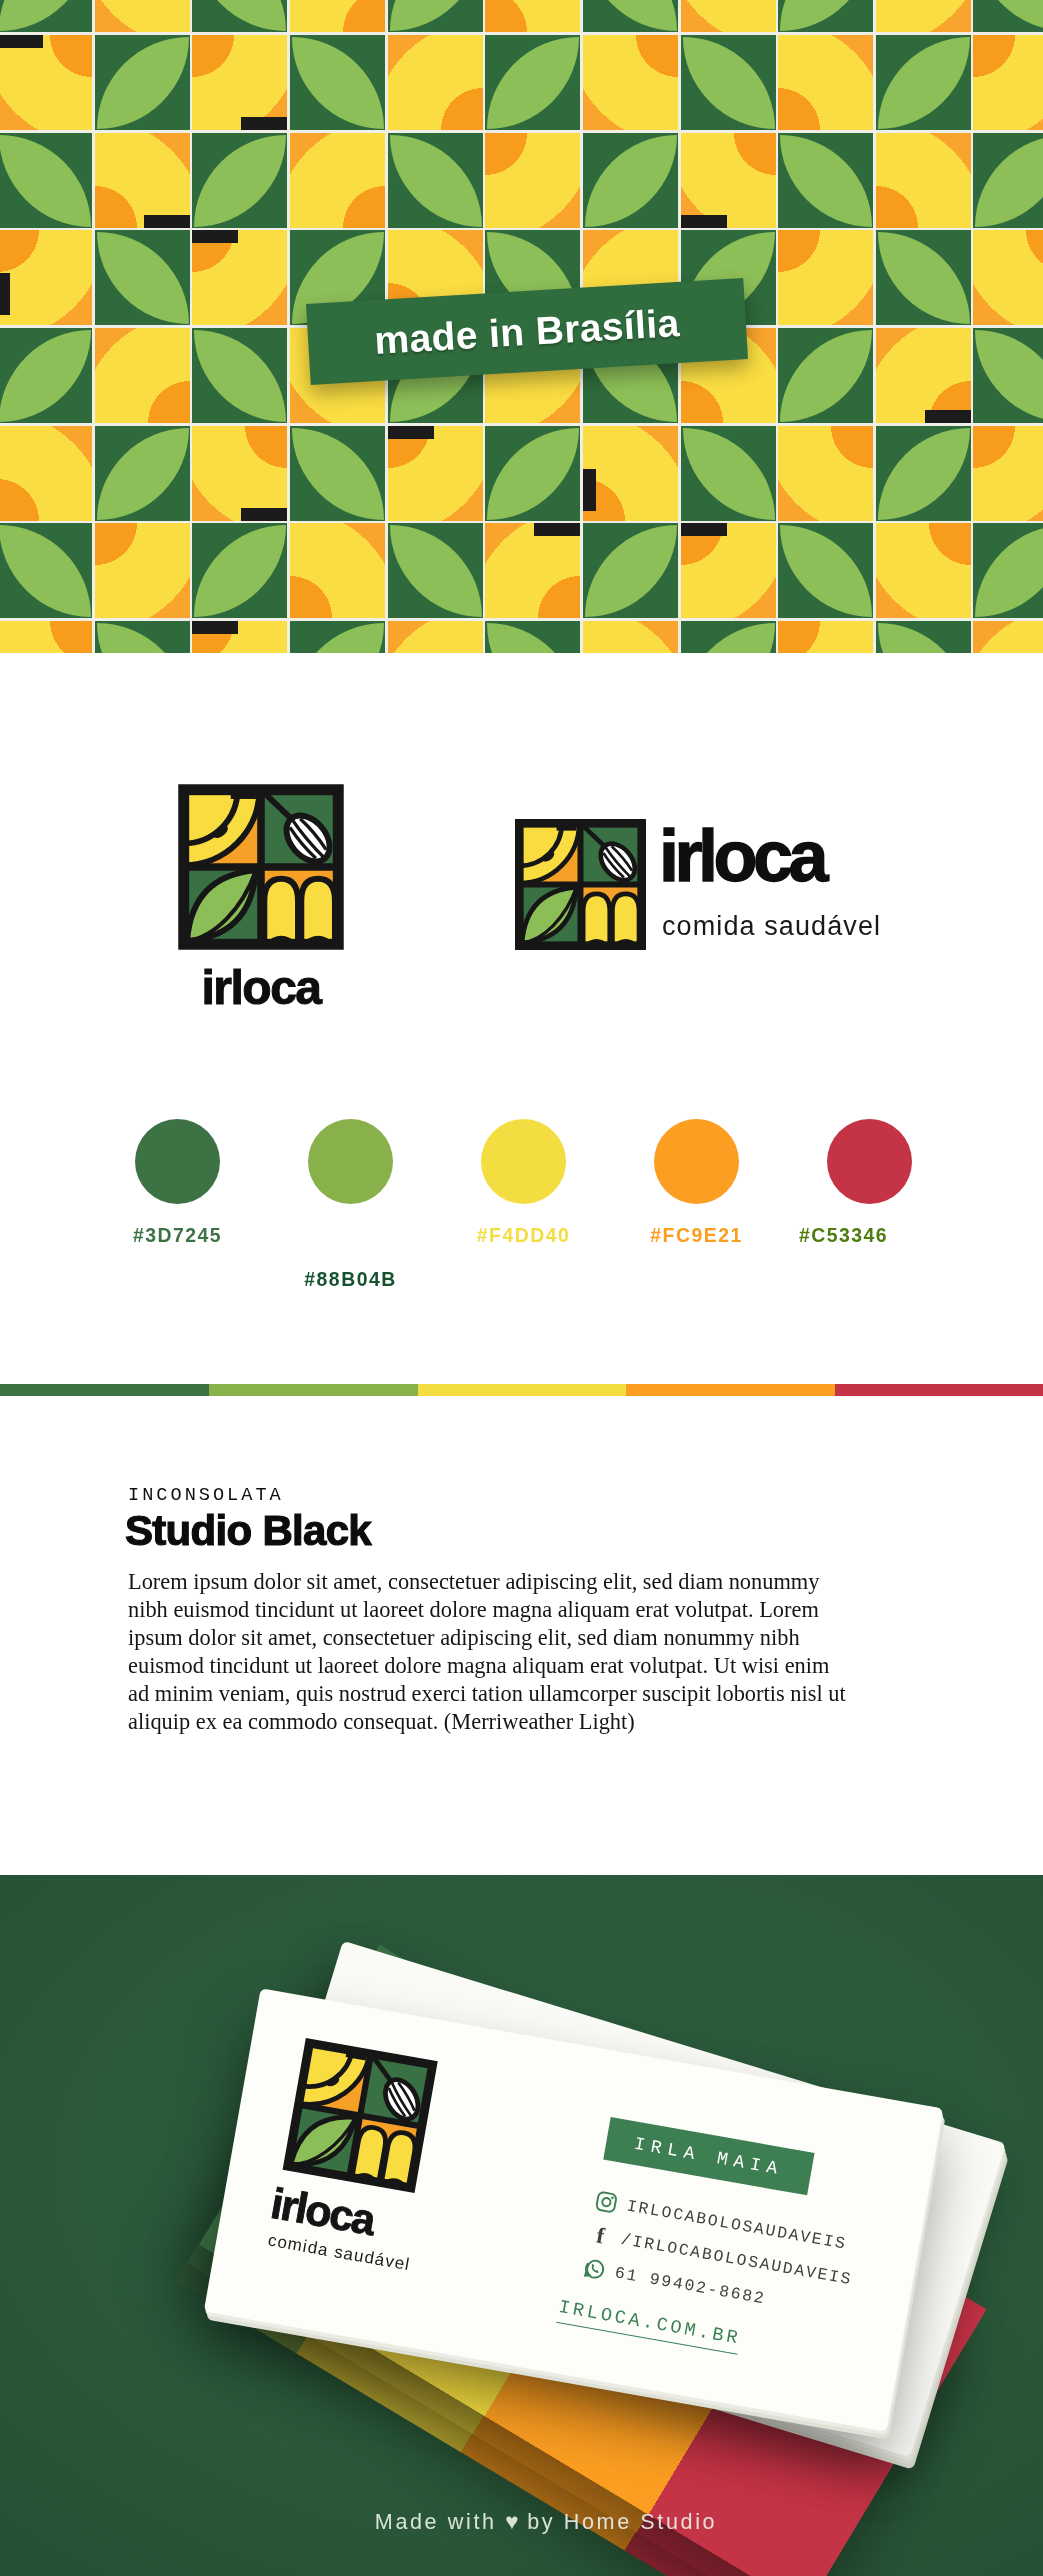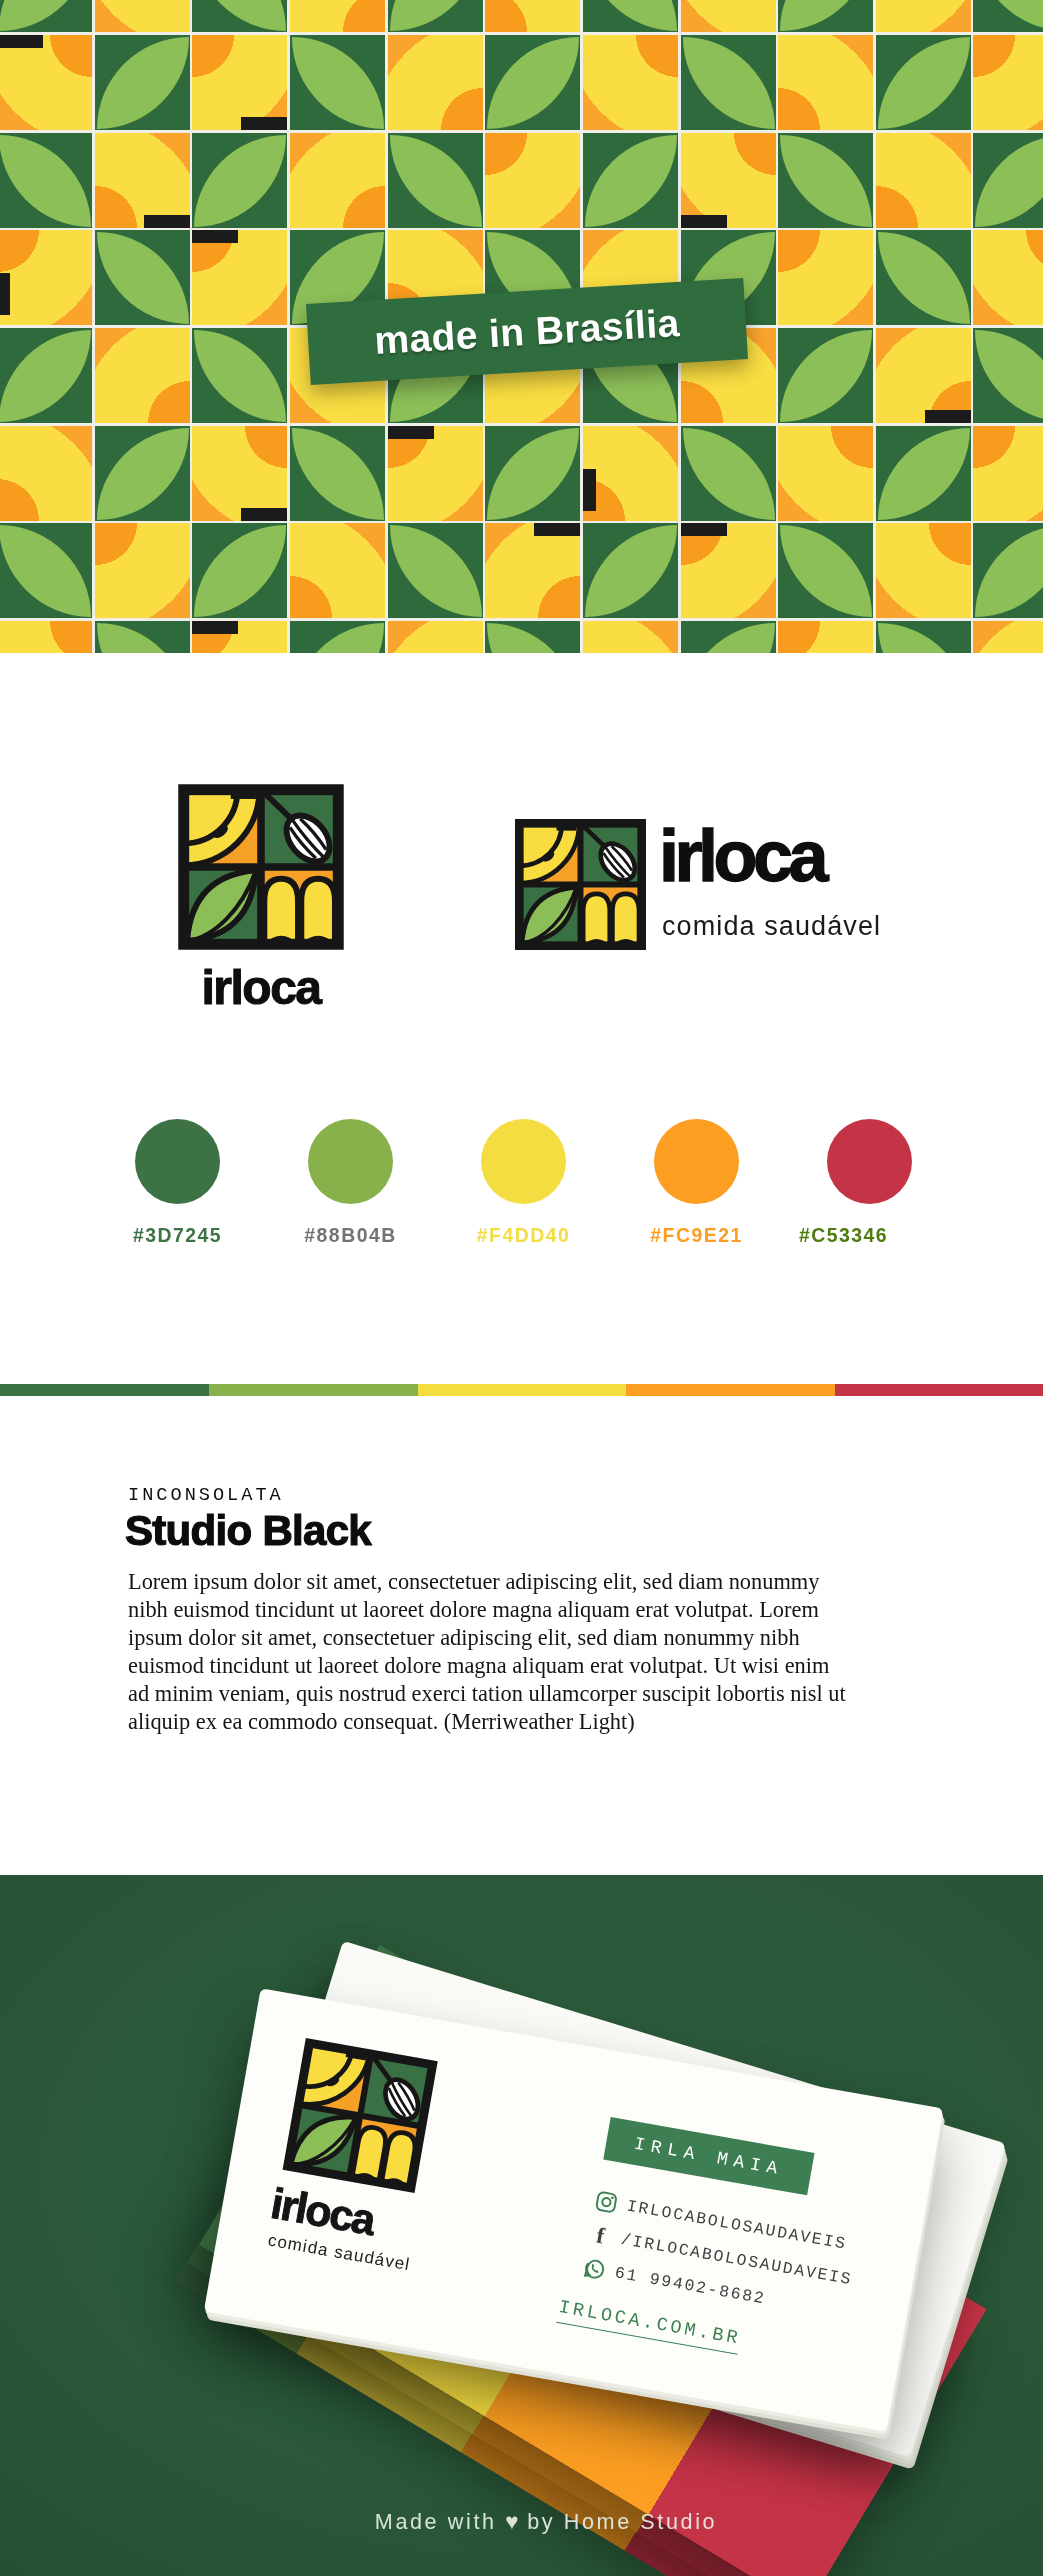--- a/index.html
+++ b/index.html
@@ -347,21 +347,21 @@
   <div class="wordmark-h">irloca</div>
   <div class="tagline-h">comida saudável</div>
 
   <div>
     <span class="swatch-dot" style="left: 135px; background: rgb(61, 114, 69);"></span>
     <span class="swatch-dot" style="left: 308px; background: rgb(136, 176, 75);"></span>
     <span class="swatch-dot" style="left: 481px; background: rgb(244, 221, 64);"></span>
     <span class="swatch-dot" style="left: 654px; background: rgb(252, 158, 33);"></span>
     <span class="swatch-dot" style="left: 827px; background: rgb(197, 51, 70);"></span>
     <span class="swatch-label" style="left: 103px; color: rgb(61, 114, 69);">#3D7245</span>
-    <span class="swatch-label" style="left: 276px; color: #737373;">#88B04B</span>
+    <span class="swatch-label" style="left: 276px; color: #14532d; margin-top: 44px;">#88B04B</span>
     <span class="swatch-label" style="left: 449px; color: rgb(244, 221, 64);">#F4DD40</span>
     <span class="swatch-label" style="left: 622px; color: rgb(252, 158, 33);">#FC9E21</span>
     <span class="swatch-label" style="left: 769px; color: #4d7c0f;">#C53346</span>
   </div>
 
   <div class="divider" id="paletteDivider">
       <i style="background: rgb(61, 114, 69);"></i>
       <i style="background: rgb(136, 176, 75);"></i>
       <i style="background: rgb(244, 221, 64);"></i>
       <i style="background: rgb(252, 158, 33);"></i>

